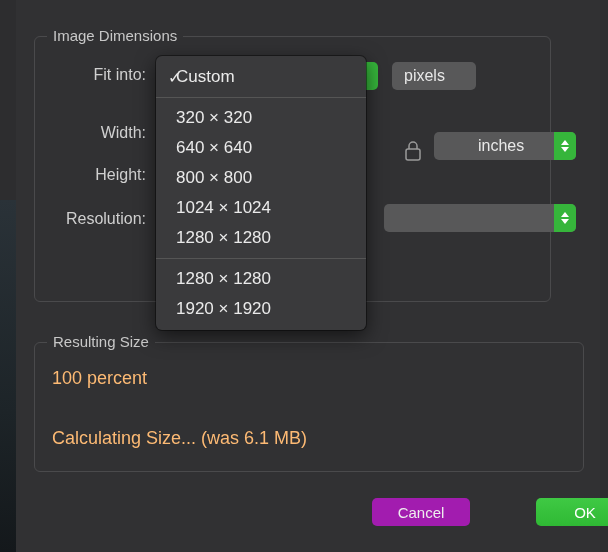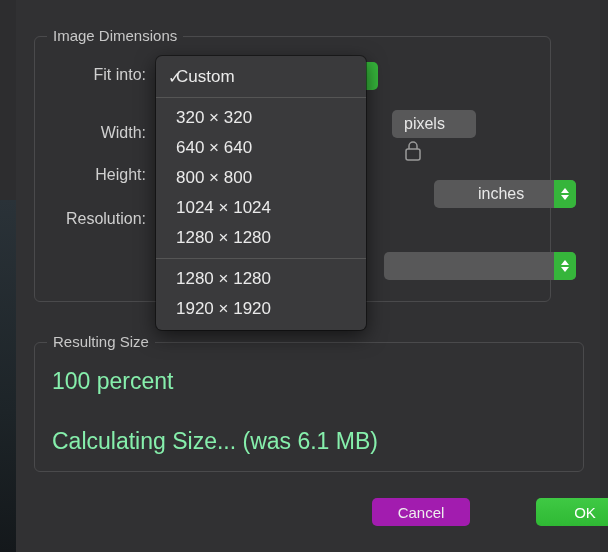--- a/index.html
+++ b/index.html
@@ -39,21 +39,20 @@
   .unit-select {
     position: absolute;
     height: 28px;
     background: #585859;
     border-radius: 5px;
     display: flex;
     align-items: center;
     padding-left: 12px;
     color: #e8e8e8;
     font-size: 16px;
-    margin-top: 48px;
   }
   .select-arrows {
     position: absolute;
     right: 0; top: 0;
     width: 22px; height: 28px;
     background: #36b53b;
     border-top-right-radius: 5px;
     border-bottom-right-radius: 5px;
     display: flex;
     flex-direction: column;
@@ -61,22 +60,22 @@
     justify-content: center;
     gap: 2px;
   }
   .select-arrows svg { display: block; }
   .lock {
     position: absolute;
     color: #9a9a9a;
   }
   .static-text {
     position: absolute;
-    color: #86efac;
-    font-size: 23px;
+    color: #fdba74;
+    font-size: 18px;
   }
   .btn {
     position: absolute;
     height: 28px;
     width: 98px;
     border-radius: 5px;
     display: flex;
     align-items: center;
     justify-content: center;
     font-size: 15px;

